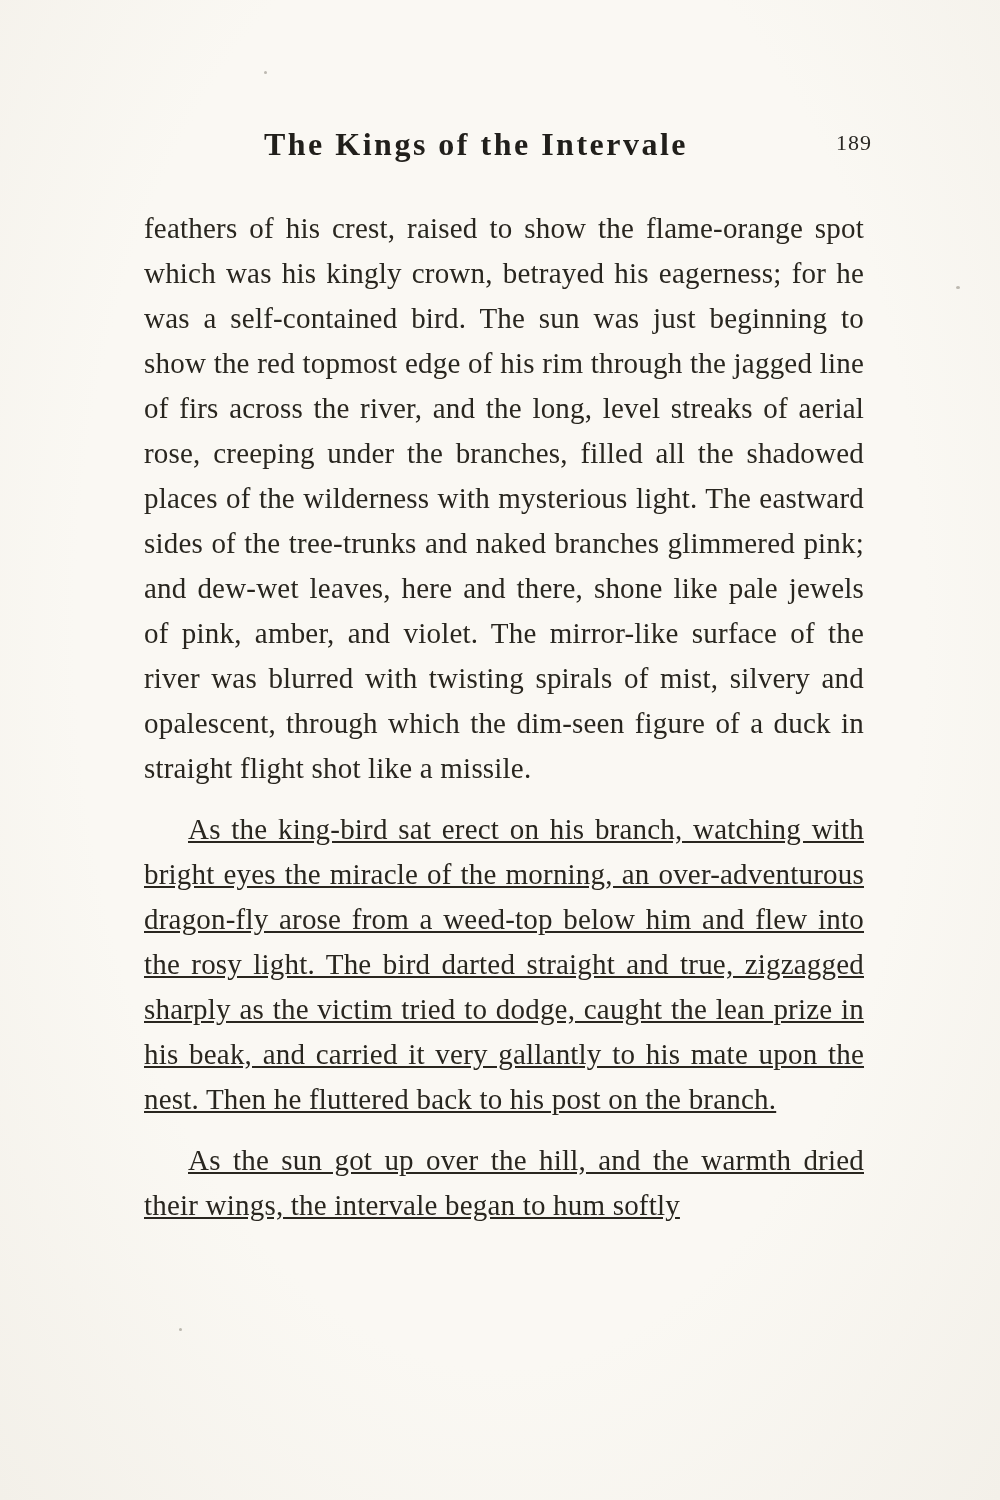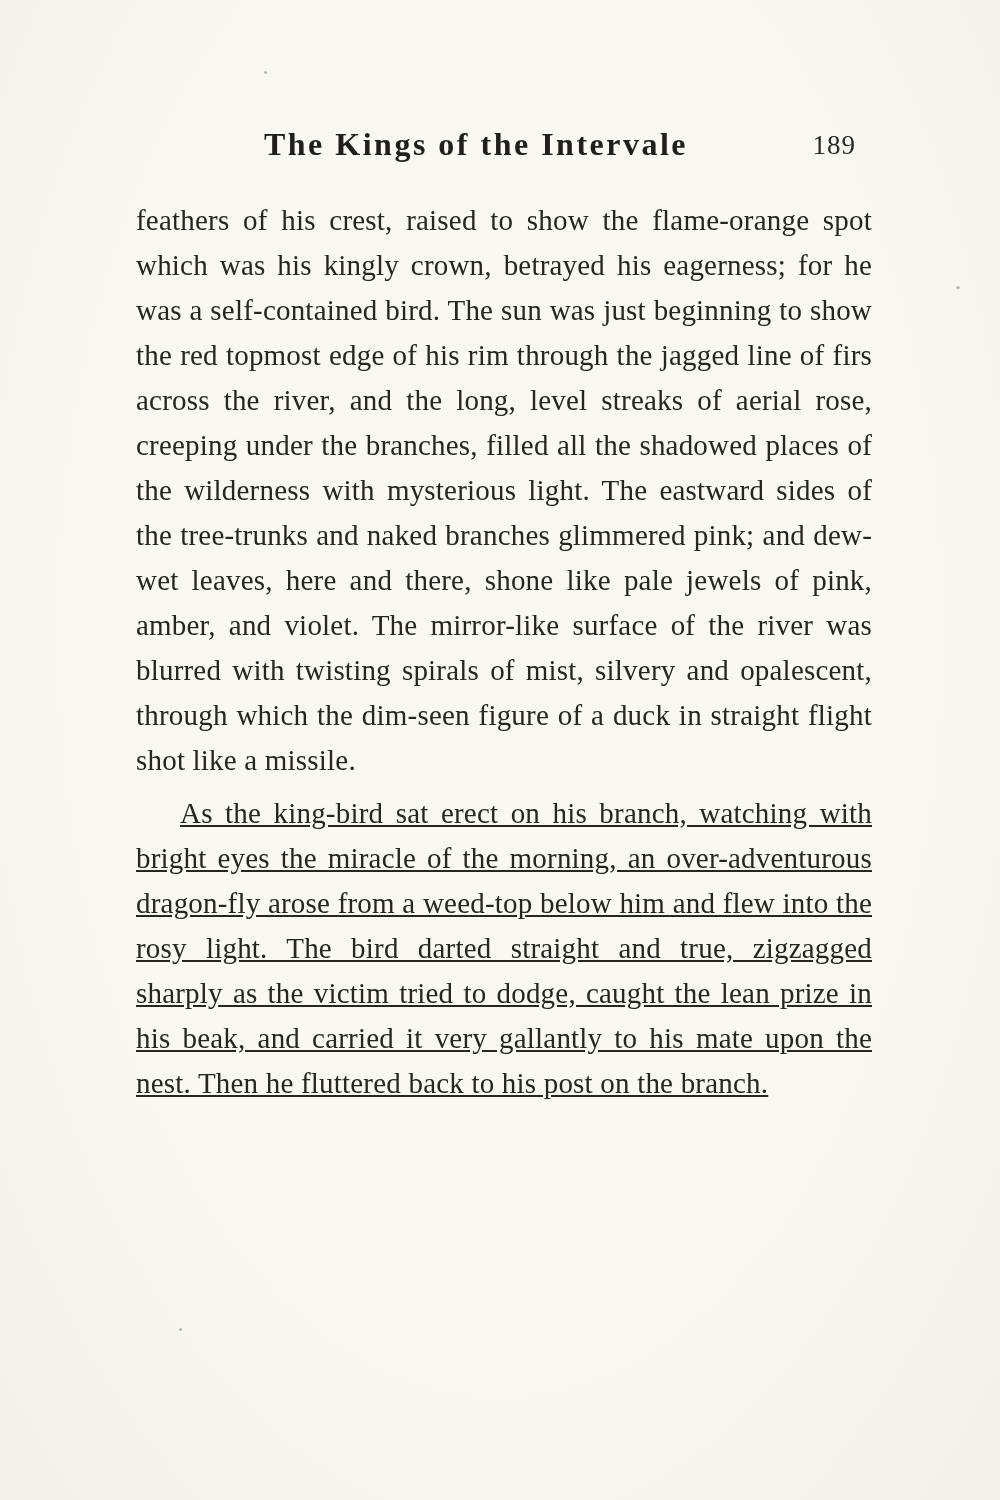--- a/index.html
+++ b/index.html
@@ -34,35 +34,35 @@
     right: 56px;
     text-align: center;
     font-size: 32px;
     font-weight: 700;
     letter-spacing: 2.5px;
     color: #211f1b;
     white-space: nowrap;
   }
   .page-number {
     position: absolute;
-    right: 24px;
+    right: 8px;
     top: 4px;
-    font-size: 27px;
+    font-size: 22px;
     letter-spacing: 1px;
     color: #2a2824;
     margin-left: 11px;
   }
   .page-body {
     position: absolute;
     top: 190px;
     left: 128px;
     width: 752px;
   }
   .page-body p {
-    margin: 8px;
+    margin: 16px;
     font-size: 29px;
     line-height: 45px;
     text-align: justify;
     letter-spacing: 0.2px;
     color: #29261f;
   }
   .page-body p.indent {
     text-indent: 44px;
     text-decoration: underline;
   }
@@ -86,15 +86,16 @@
   <span class="speck speck-3"></span>
 
   <div class="page-header">
     <div class="running-title">The Kings of the Intervale</div>
     <div class="page-number">189</div>
   </div>
 
   <div class="page-body">
     <p>feathers of his crest, raised to show the flame-orange spot which was his kingly crown, betrayed his eagerness; for he was a self-contained bird.  The sun was just beginning to show the red topmost edge of his rim through the jagged line of firs across the river, and the long, level streaks of aerial rose, creeping under the branches, filled all the shadowed places of the wilderness with mysterious light.  The eastward sides of the tree-trunks and naked branches glimmered pink; and dew-wet leaves, here and there, shone like pale jewels of pink, amber, and violet. The mirror-like surface of the river was blurred with twisting spirals of mist, silvery and opalescent, through which the dim-seen figure of a duck in straight flight shot like a missile.</p>
     <p class="indent">As the king-bird sat erect on his branch, watching with bright eyes the miracle of the morning, an over-adventurous dragon-fly arose from a weed-top below him and flew into the rosy light.  The bird darted straight and true, zigzagged sharply as the victim tried to dodge, caught the lean prize in his beak, and carried it very gallantly to his mate upon the nest.  Then he fluttered back to his post on the branch.</p>
+    <p class="indent">As the sun got up over the hill, and the warmth dried their wings, the intervale began to hum softly</p>
   </div>
 
 </div>
 
 </body></html>

